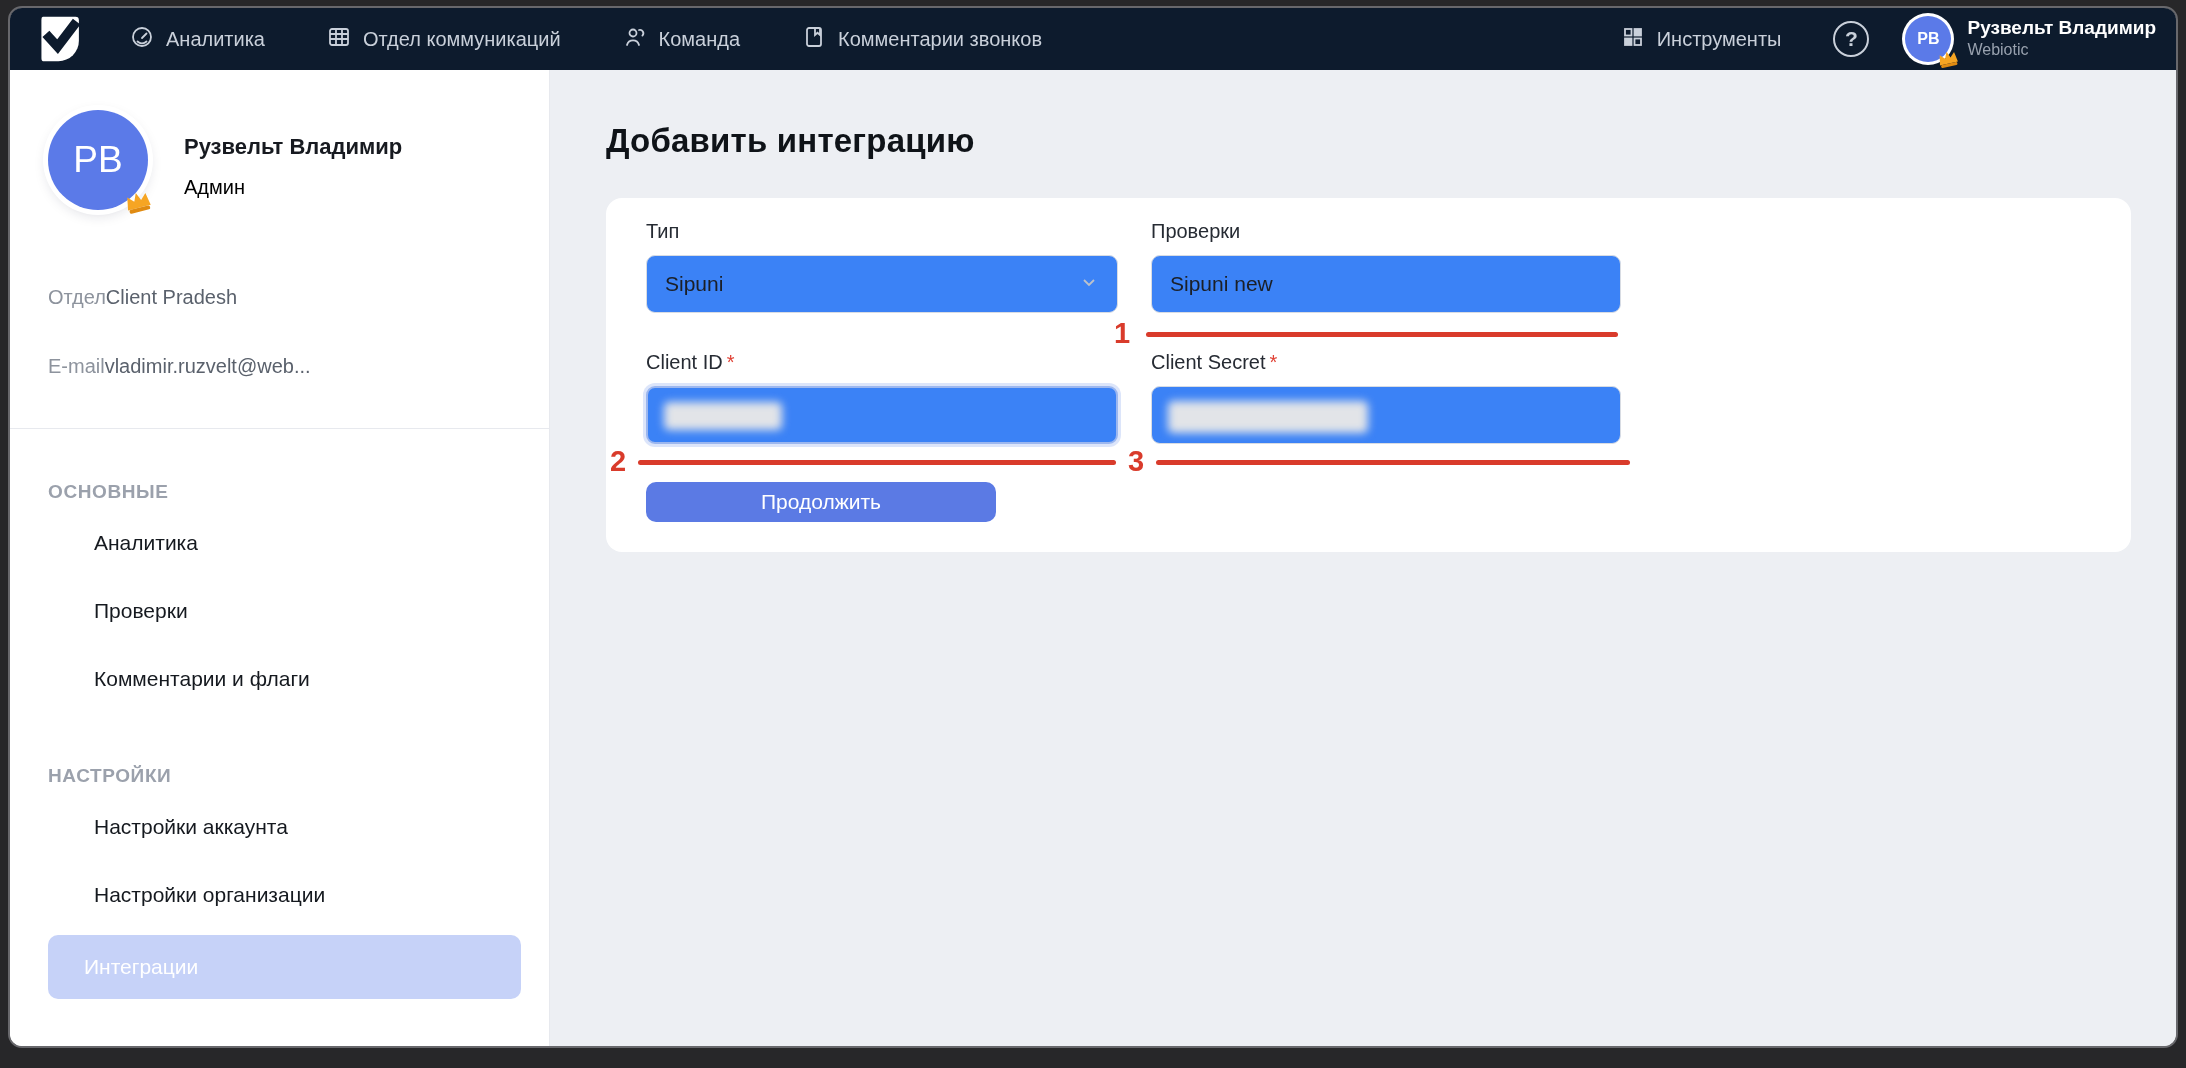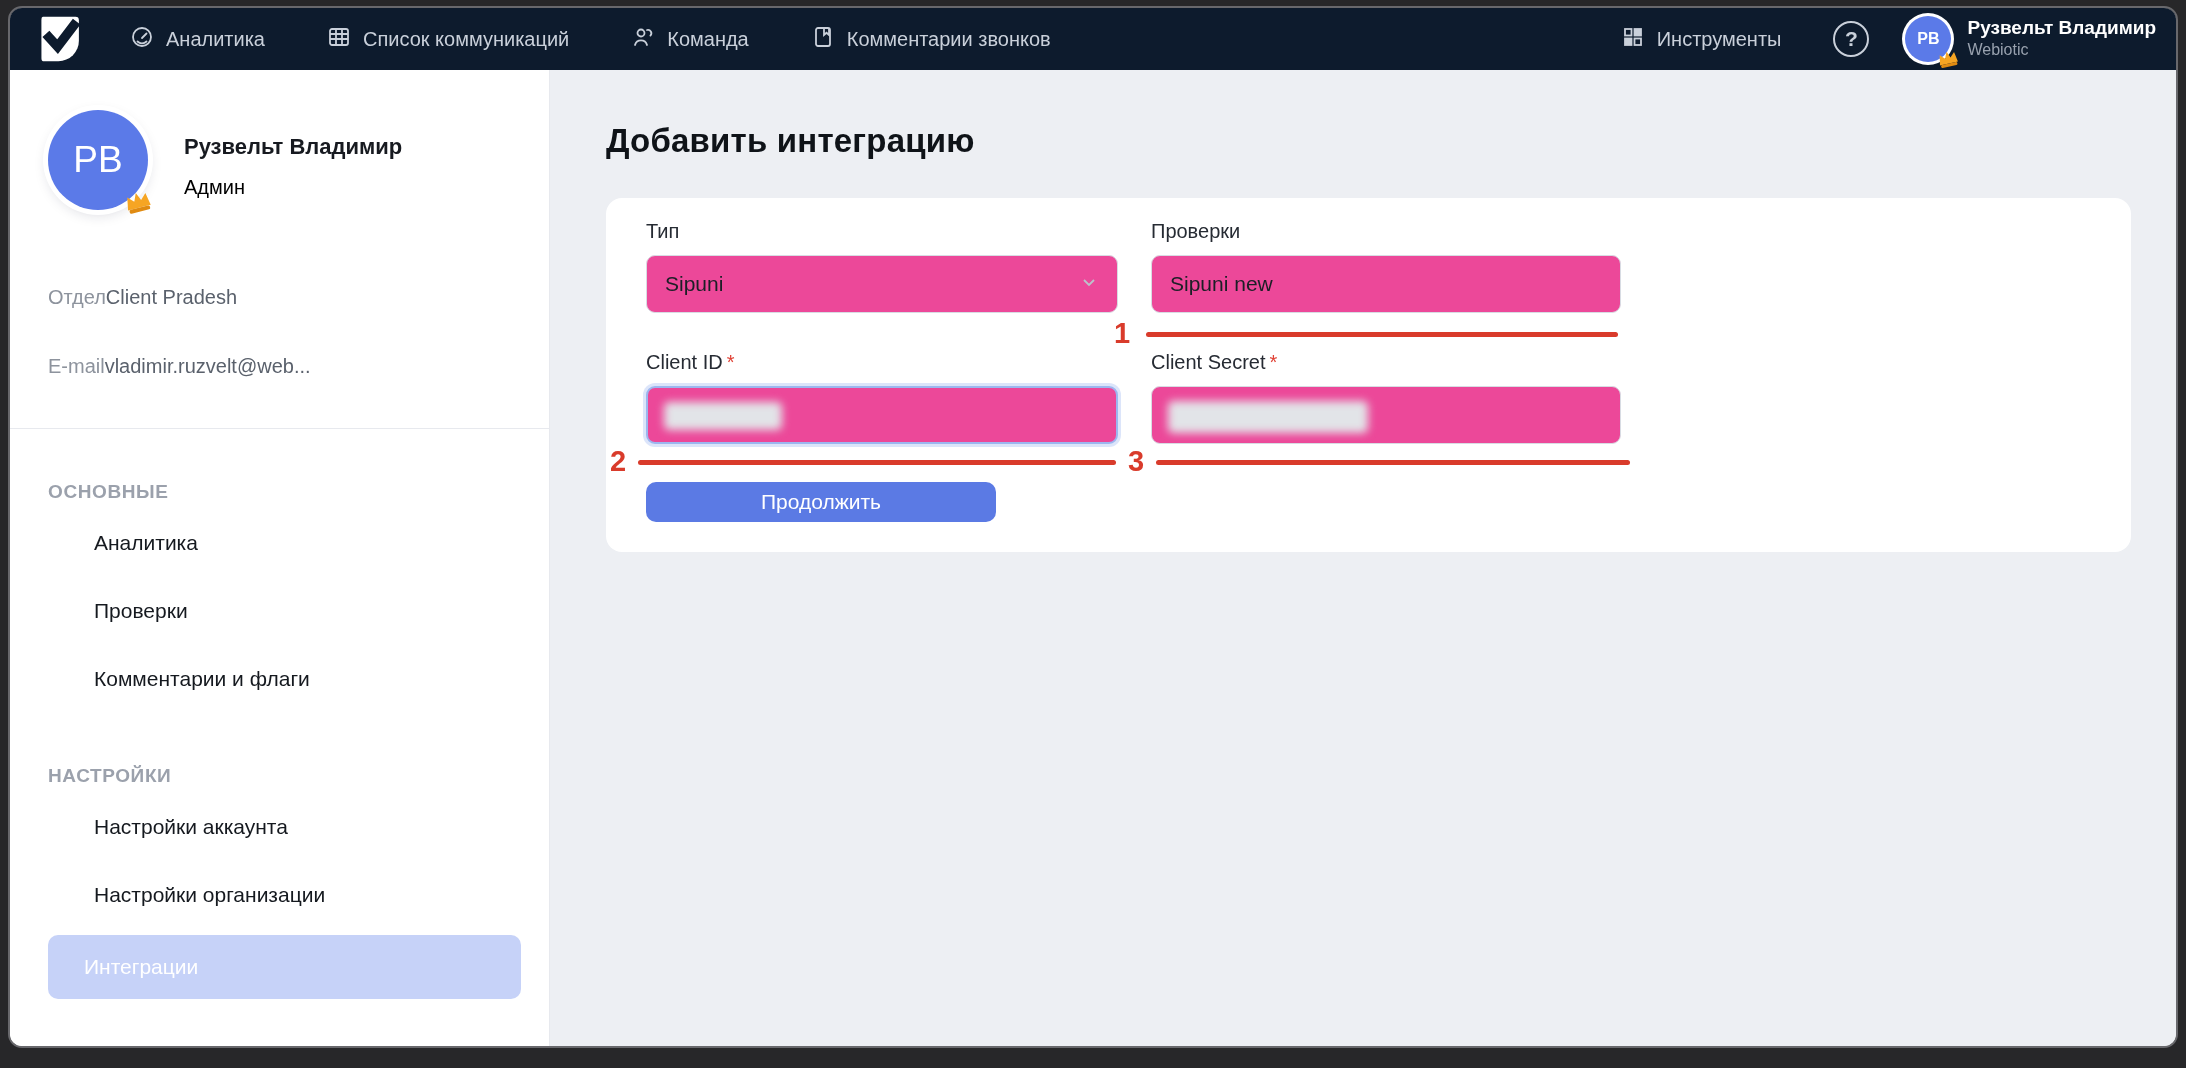--- a/index.html
+++ b/index.html
@@ -60,21 +60,21 @@
   .side-item.active { background:#c6d2f8; color:#ffffff; border-radius:10px;
                       padding:20px 4px 20px 36px; margin:6px 28px 0 38px; }
 
   
   .page-title { font-size:33px; font-weight:700; color:#0f1318; letter-spacing:.2px; }
   .card { margin:38px 46px 0 0; width:1525px; background:#fff; border-radius:16px;
           padding:22px 40px 30px; }
   .form { position:relative; display:grid; grid-template-columns:472px 470px; column-gap:33px; }
   .field label { display:block; font-size:20px; color:#262b33; margin-bottom:12px; }
   .req { color:#e04134; font-style:normal; margin-left:4px; }
-  .control { height:58px; border:1.5px solid #d8dce3; border-radius:9px; background:#ec4899;
+  .control { height:58px; border:1.5px solid #d8dce3; border-radius:9px; background:#3b82f6;
              width:100%; font-size:21px; color:#1b1f26; position:relative; }
   .select { display:flex; align-items:center; padding:0 18px; cursor:pointer; }
   .select .chev { margin-left:auto; color:#bcc2cb; }
   input.control { padding:0 18px; outline:none; font-family:inherit; }
   .row2 { margin-top:38px; }
   .focused { border:2px solid #9cb7ef; box-shadow:0 0 0 3px rgba(140,170,240,.30); }
   .blob { position:absolute; left:16px; top:14px; background:#e2e4e8; border-radius:5px;
           filter:blur(4px); }
   .blob-id { width:118px; height:28px; }
   .blob-secret { width:200px; height:32px; }
@@ -116,21 +116,21 @@
         </span>
         <span>Аналитика</span>
       </a>
       <a class="menu-item">
         <span>
           <svg width="24" height="24" viewBox="0 0 24 24" fill="none" stroke="#c9d0da" stroke-width="1.8">
             <rect x="3" y="4" width="18" height="16" rx="2"></rect>
             <path d="M3 9 H21 M3 14 H21 M9 4 V20 M15 4 V20"></path>
           </svg>
         </span>
-        <span>Список коммуникаций</span>
+        <span>Отдел коммуникаций</span>
       </a>
       <a class="menu-item">
         <span>
           <svg width="24" height="24" viewBox="0 0 24 24" fill="none" stroke="#c9d0da" stroke-width="1.8">
             <circle cx="10" cy="8" r="3.5"></circle>
             <path d="M4 20 a6.2 6.2 0 0 1 12 0" stroke-linecap="round"></path>
             <path d="M16 5 a3.4 3.4 0 0 1 3.4 5.6" stroke-linecap="round"></path>
           </svg>
         </span>
         <span>Команда</span>

